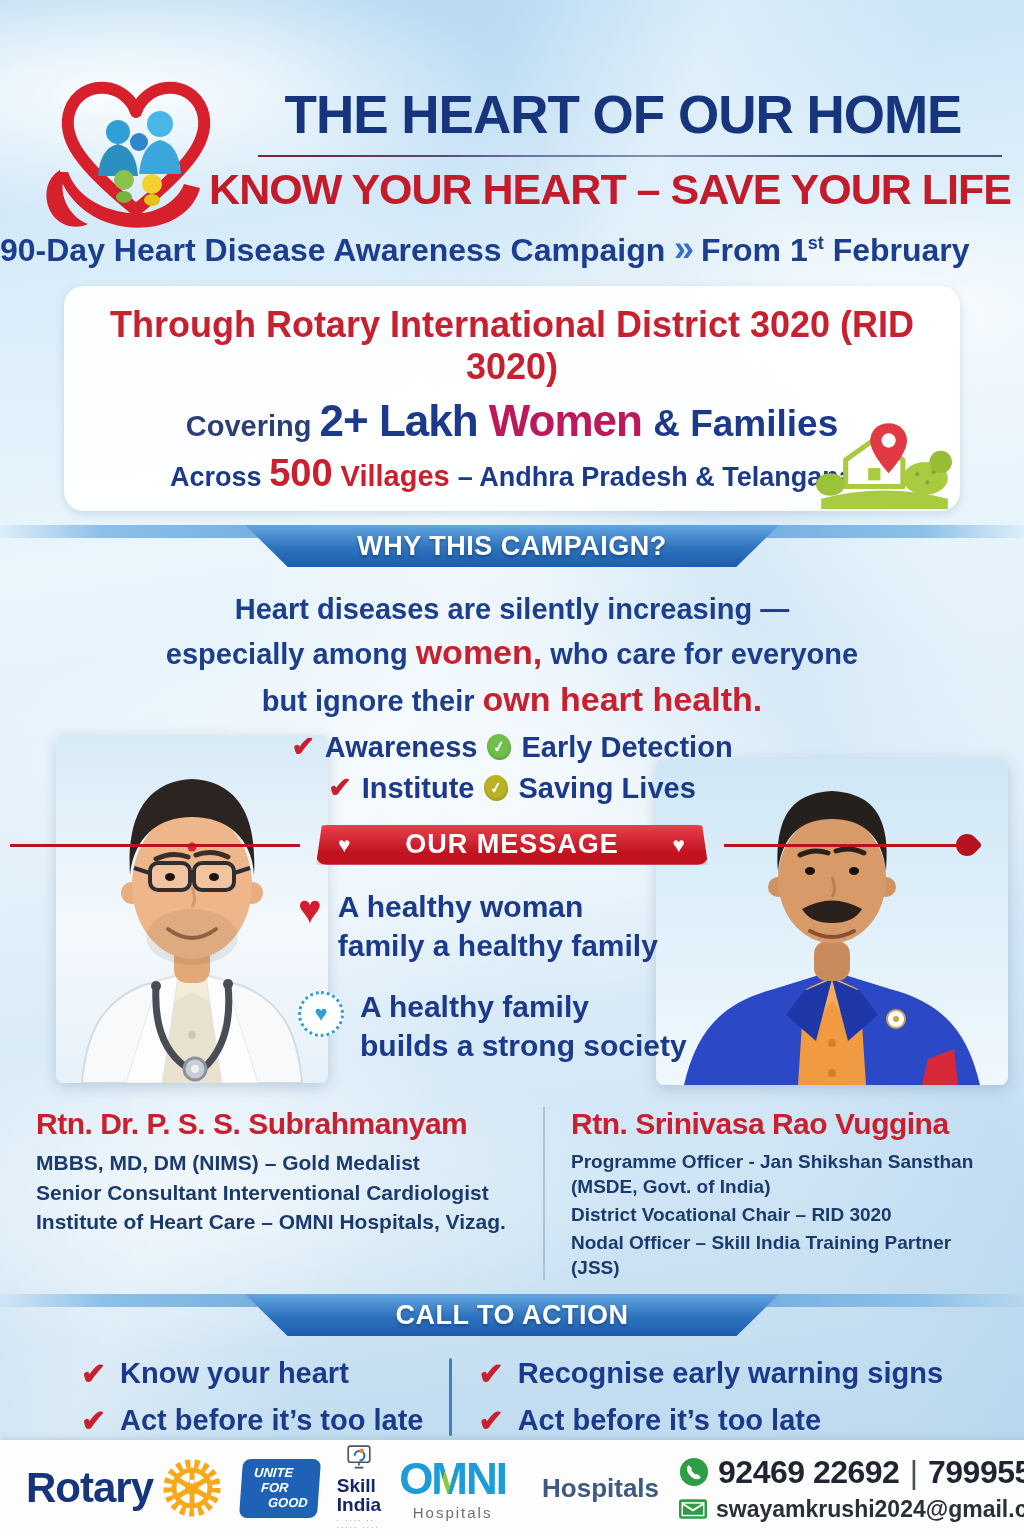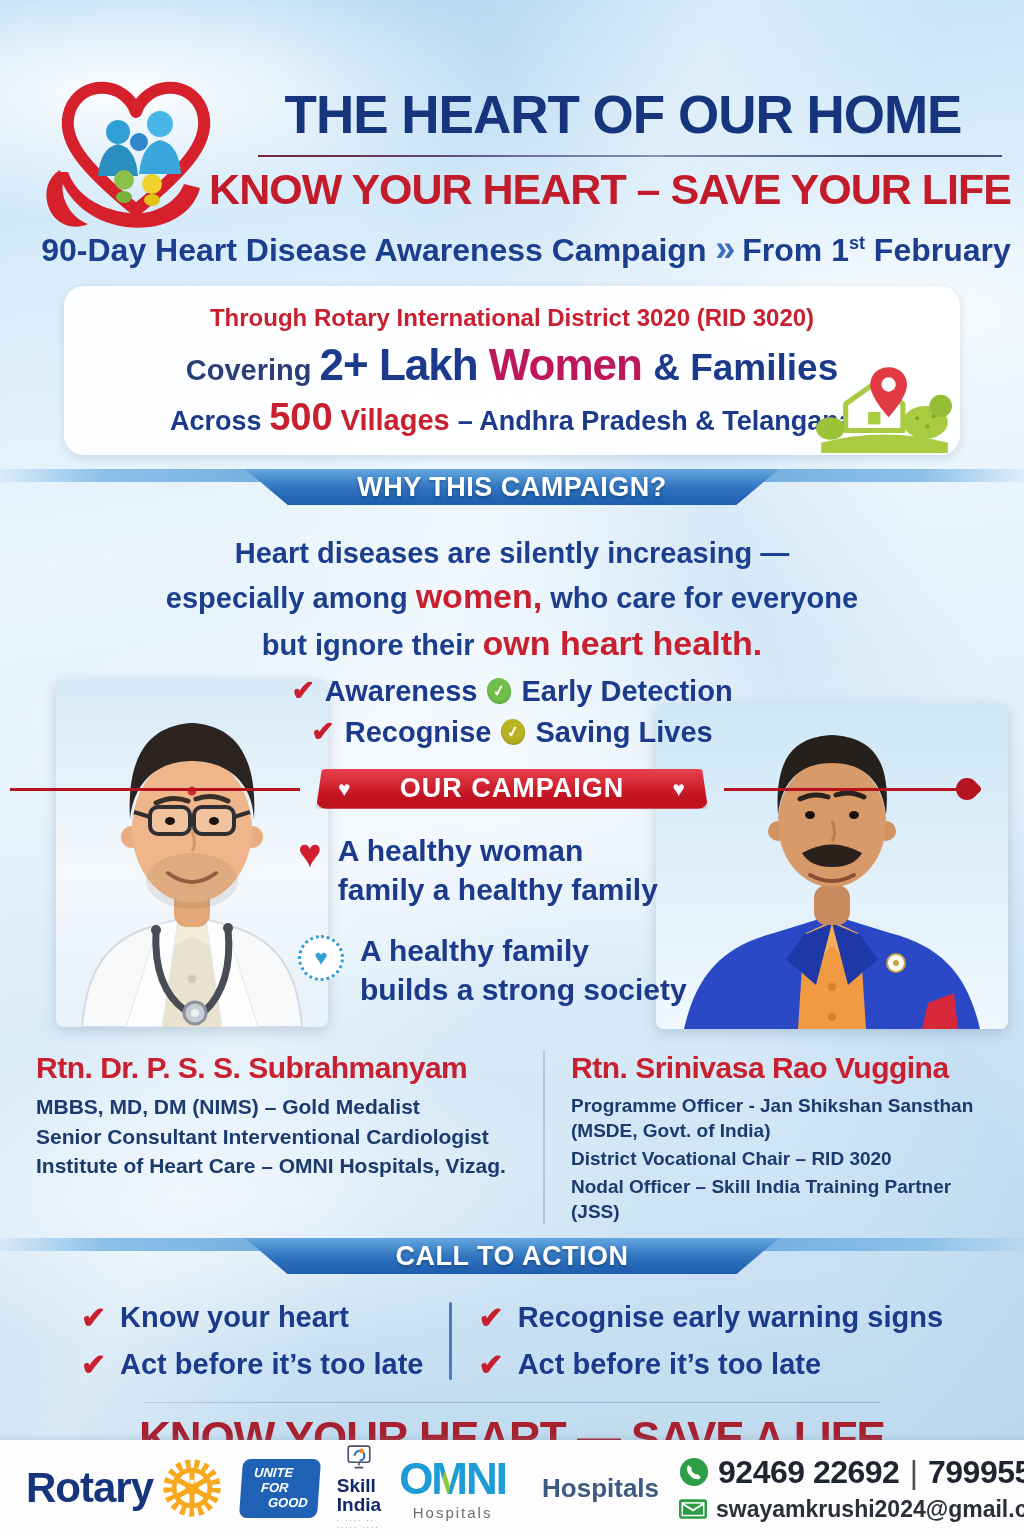--- a/index.html
+++ b/index.html
@@ -18,43 +18,43 @@
       linear-gradient(115deg, rgba(255,255,255,0) 30%, rgba(255,255,255,.35) 42%, rgba(255,255,255,0) 55%),
       linear-gradient(65deg, rgba(160,200,235,0) 55%, rgba(160,200,235,.25) 68%, rgba(160,200,235,0) 80%);
   }
   .rel{position:relative; z-index:2;}
 
   
   .logo{position:absolute; left:36px; top:66px; width:200px; height:178px; z-index:3;}
   .title{margin:84px 10px 0 232px; text-align:center; color:#17357d; font-size:53px; font-weight:bold; letter-spacing:-1px;}
   .hdr-line{height:2px; margin:10px 22px 8px 258px; background:linear-gradient(90deg,#7e2433,#32427f 45%, #46557f);}
   .subtitle{margin:2px 10px 0 206px; text-align:center; color:#c21b2a; font-size:43px; font-weight:bold; letter-spacing:-1px;}
-  .campaign{margin:14px 0 0; text-align:center; color:#1c3e8e; font-size:32px; font-weight:bold;padding-left:28px;}
+  .campaign{margin:14px 0 0; text-align:left; color:#1c3e8e; font-size:32px; font-weight:bold;}
   .campaign .chev{color:#3b6fc0; font-weight:900; font-size:36px; letter-spacing:-2px;}
   .campaign sup{font-size:18px;}
 
   
   .coverage{position:relative; margin:16px 64px 0; background:rgba(255,255,255,.93); border-radius:20px;
     box-shadow:0 3px 10px rgba(60,100,150,.18); padding:18px 18px 16px; text-align:center;}
-  .cov1{color:#c8202f; font-size:24px; font-weight:bold;}
+  .cov1{color:#c8202f; font-size:36px; font-weight:bold;}
   .cov2{margin-top:8px; color:#1b3a8c;}
   .cov2 .covering{font-size:29px; font-weight:600; color:#2a3f77;}
   .cov2 .big-blue{font-size:44px; font-weight:800; color:#1b3a8c; letter-spacing:-1px;}
   .cov2 .big-red{font-size:44px; font-weight:800; color:#be185d; letter-spacing:-1px;}
   .cov2 .fam{font-size:37px; font-weight:600;}
   .cov3{margin-top:6px; color:#1b3a8c; font-size:27px; font-weight:600;}
   .cov3 .n500{font-size:38px; font-weight:800; color:#c8202f;}
   .cov3 .vill{font-size:29px; font-weight:bold; color:#c8202f;}
   .village-icon{position:absolute; right:6px; bottom:0px; width:140px; height:94px;}
 
   
   .ribbon-blue{position:relative; height:48px; margin-top:14px;}
   .ribbon-blue .band{position:absolute; top:0; left:0; right:0; height:13px;
     background:linear-gradient(90deg, rgba(130,185,235,.1), #8cc0e8 10%, #5596d4 50%, #8cc0e8 90%, rgba(130,185,235,.1));}
-  .ribbon-blue .tab{position:absolute; left:50%; transform:translateX(-50%); top:0; height:36px; min-width:430px;
+  .ribbon-blue .tab{position:absolute; left:50%; transform:translateX(-50%); top:0; height:42px; min-width:430px;
     padding:0 52px; display:flex; align-items:center; justify-content:center;
     background:linear-gradient(180deg,#63a6e0 0%, #2e72bd 55%, #1d5dae 100%);
     clip-path:polygon(0 0, 100% 0, 92% 100%, 8% 100%);
     color:#fff; font-size:27px; font-weight:bold; letter-spacing:.5px; text-shadow:0 2px 3px rgba(10,40,80,.45);}
 
   
   .why-para{margin-top:16px; text-align:center; font-size:29px; color:#1c3e8e; line-height:1.38; font-weight:600;}
   .why-para .b{font-weight:800;}
   .why-para .red{color:#c8202f; font-weight:800;}
   .why-para .big{font-size:34px;}
@@ -298,29 +298,29 @@
 
     <div class="mid-center">
       <div class="check-row">
         <span class="redcheck">✔</span>
         <span class="lbl-a">Awareness</span>
         <span class="gcheck green">✓</span>
         <span class="lbl-b">Early Detection</span>
       </div>
       <div class="check-row">
         <span class="redcheck">✔</span>
-        <span class="lbl-a">Recognise</span>
+        <span class="lbl-a">Institute</span>
         <span class="gcheck olive">✓</span>
         <span class="lbl-b">Saving Lives</span>
       </div>
 
       <div class="rr-wrap">
         <div class="ribbon-red">
           <span class="wheart">♥</span>
-          <span>OUR CAMPAIGN</span>
+          <span>OUR MESSAGE</span>
           <span class="wheart">♥</span>
         </div>
         <div class="rr-tail-l"></div>
         <div class="rr-tail-r"></div>
         <div class="rr-tip"></div>
       </div>
 
       <div class="msg-item">
         <span class="heart-red">♥</span>
         <div class="msg-text">

